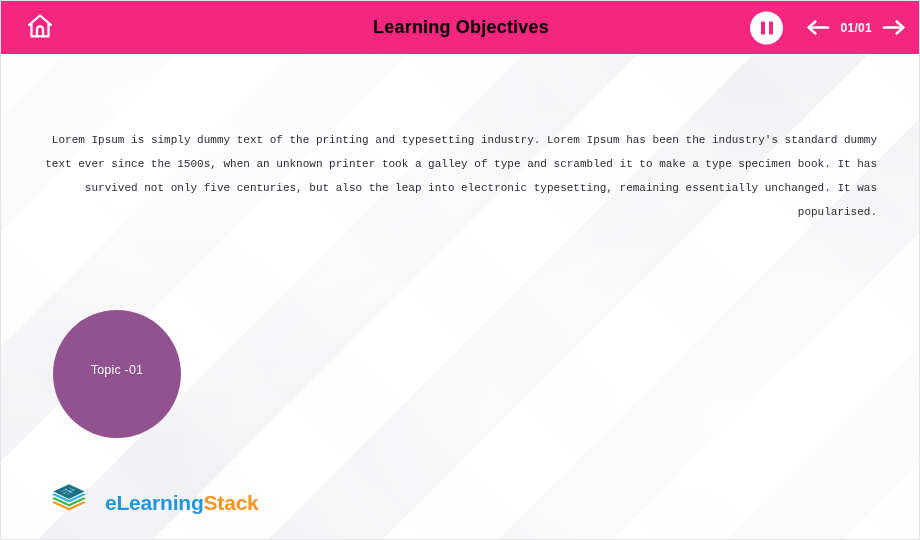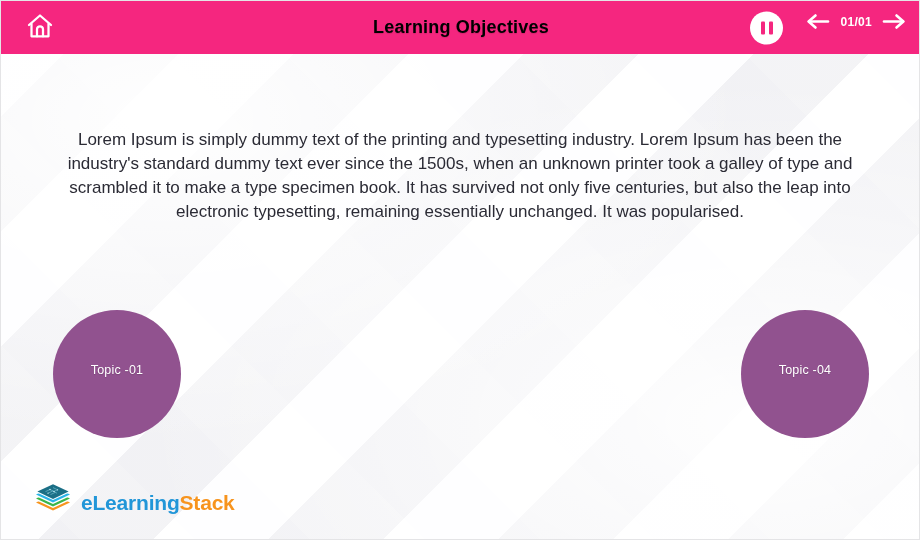--- a/index.html
+++ b/index.html
@@ -55,21 +55,21 @@
     text-align:center;
     color:#000000;
     font-size:18px;
     font-weight:bold;
     letter-spacing:.2px;
     text-shadow:0 1px 1px rgba(0,0,0,.12);
   }
   .header-right {
     position:absolute; right:14px; top:50%;
     transform:translateY(-50%);
-    display:flex; align-items:flex-start; gap:22px;
+    display:flex; align-items:center; gap:22px;
   }
   .pause-btn {
     width:33px; height:33px;
     border-radius:50%;
     background:#ffffff;
     display:flex; align-items:center; justify-content:center;
     gap:4px;
     cursor:pointer;
   }
   .pause-bar {
@@ -88,24 +88,25 @@
     letter-spacing:.3px;
     white-space:nowrap;
   }
 
   
   .body-text {
     position:absolute;
     left:42px; top:127px;
     width:834px;
     color:#2b2b35;
-    font-size:17px;
+    font-size:11px;
     line-height:24px;
-    text-align:center;
+    text-align:right;
     z-index:4;
+    font-family:Liberation Mono, monospace;
   }
 
   
   .circle-row {
     position:absolute;
     left:52px; top:309px;
     width:816px;
     display:flex;
     justify-content:space-between;
     align-items:center;
@@ -126,24 +127,24 @@
     font-weight:normal;
     letter-spacing:.2px;
     text-shadow:0 1px 1px rgba(0,0,0,.15);
     position:relative;
     top:-4px;
   }
 
   
   .logo {
     position:absolute;
-    left:32px; bottom:16px;
+    left:48px; bottom:16px;
     display:flex;
     align-items:center;
-    gap:8px;
+    gap:16px;
     z-index:5;
     text-align:center;
   }
   .logo-text {
     font-size:21px;
     font-weight:bold;
     letter-spacing:-.2px;
     white-space:nowrap;
   }
   .logo-e { color:#2196d8; }
@@ -202,23 +203,20 @@
   <p class="body-text">Lorem Ipsum is simply dummy text of the printing and typesetting industry. Lorem Ipsum has been the industry's standard dummy text ever since the 1500s, when an unknown printer took a galley of type and scrambled it to make a type specimen book. It has survived not only five centuries, but also the leap into electronic typesetting, remaining essentially unchanged. It was popularised.</p>
 
   <div class="circle-row">
 
     <div class="topic-circle">
       <span class="topic-label">Topic -01</span>
     </div>
 
 
 
-    <div class="topic-circle">
-      <span class="topic-label">Topic -04</span>
-    </div>
 
 
   </div>
 
   <div class="logo">
 
     <span>
       <svg width="40" height="36" viewBox="0 0 40 36">
 
         <polygon points="20,27.5 37,19.5 20,11.5 3,19.5" fill="#f7941e"></polygon>

